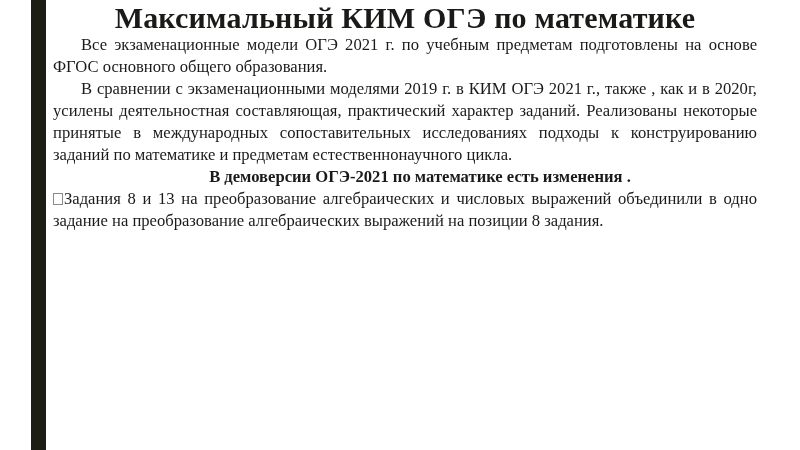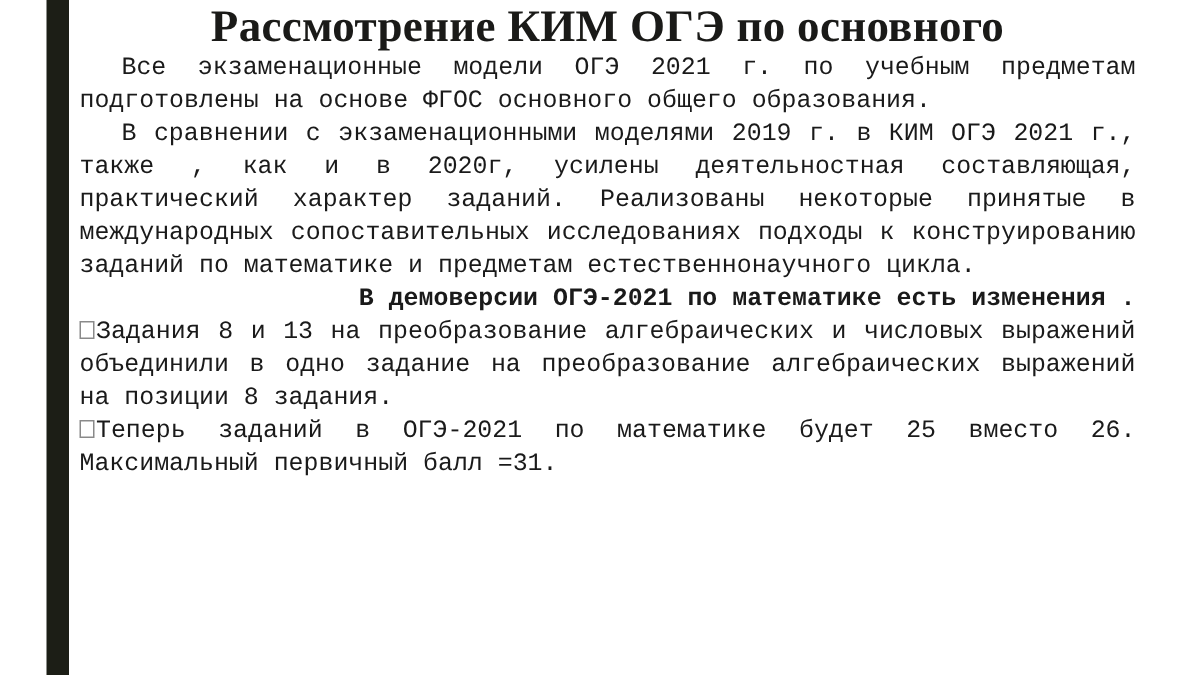--- a/index.html
+++ b/index.html
@@ -37,29 +37,28 @@
     font-size: 30px;
     line-height: 34px;
     letter-spacing: 0.2px;
     color: #1a1a18;
   }
   .content {
     font-size: 16.6px;
     line-height: 22px;
     text-align: justify;
     margin-top: -1px;
-    font-family: Liberation Mono, monospace;
   }
   .para {
     margin: 0;
     text-indent: 28px;
   }
   .subhead {
     margin: 0;
-    text-align: right;
+    text-align: center;
     font-weight: bold;
     padding-left: 30px;
   }
   .item {
     margin: 0;
   }
   .bullet {
     display: inline-block;
     width: 10px;
     height: 12px;
@@ -68,28 +67,25 @@
     margin-right: 1px;
     vertical-align: -1px;
   }
 </style>
 </head>
 <body>
 
 <div class="side-bar"></div>
 
 <div class="slide">
-  <h1 class="title">Рассмотрение КИМ ОГЭ по основного</h1>
+  <h1 class="title">Максимальный КИМ ОГЭ по математике</h1>
 
   <div class="content">
     <p class="para">Все экзаменационные модели ОГЭ 2021 г. по учебным предметам подготовлены на основе ФГОС основного общего образования.</p>
     <p class="para">В сравнении с экзаменационными моделями 2019 г. в КИМ ОГЭ 2021 г., также , как и в 2020г,  усилены деятельностная составляющая, практический характер заданий. Реализованы некоторые принятые в международных сопоставительных исследованиях подходы к конструированию заданий по математике и предметам естественнонаучного цикла.</p>
 
     <p class="subhead">В демоверсии ОГЭ-2021 по математике есть изменения .</p>
 
     <p class="item">
       <span class="bullet"></span><span>Задания 8 и 13 на преобразование алгебраических и числовых выражений объединили в одно задание на преобразование алгебраических выражений на позиции 8 задания.</span>
     </p>
-    <p class="item">
-      <span class="bullet"></span><span>Теперь заданий в ОГЭ-2021 по математике будет 25 вместо 26. Максимальный первичный балл =31.</span>
-    </p>
   </div>
 </div>
 
 </body></html>

